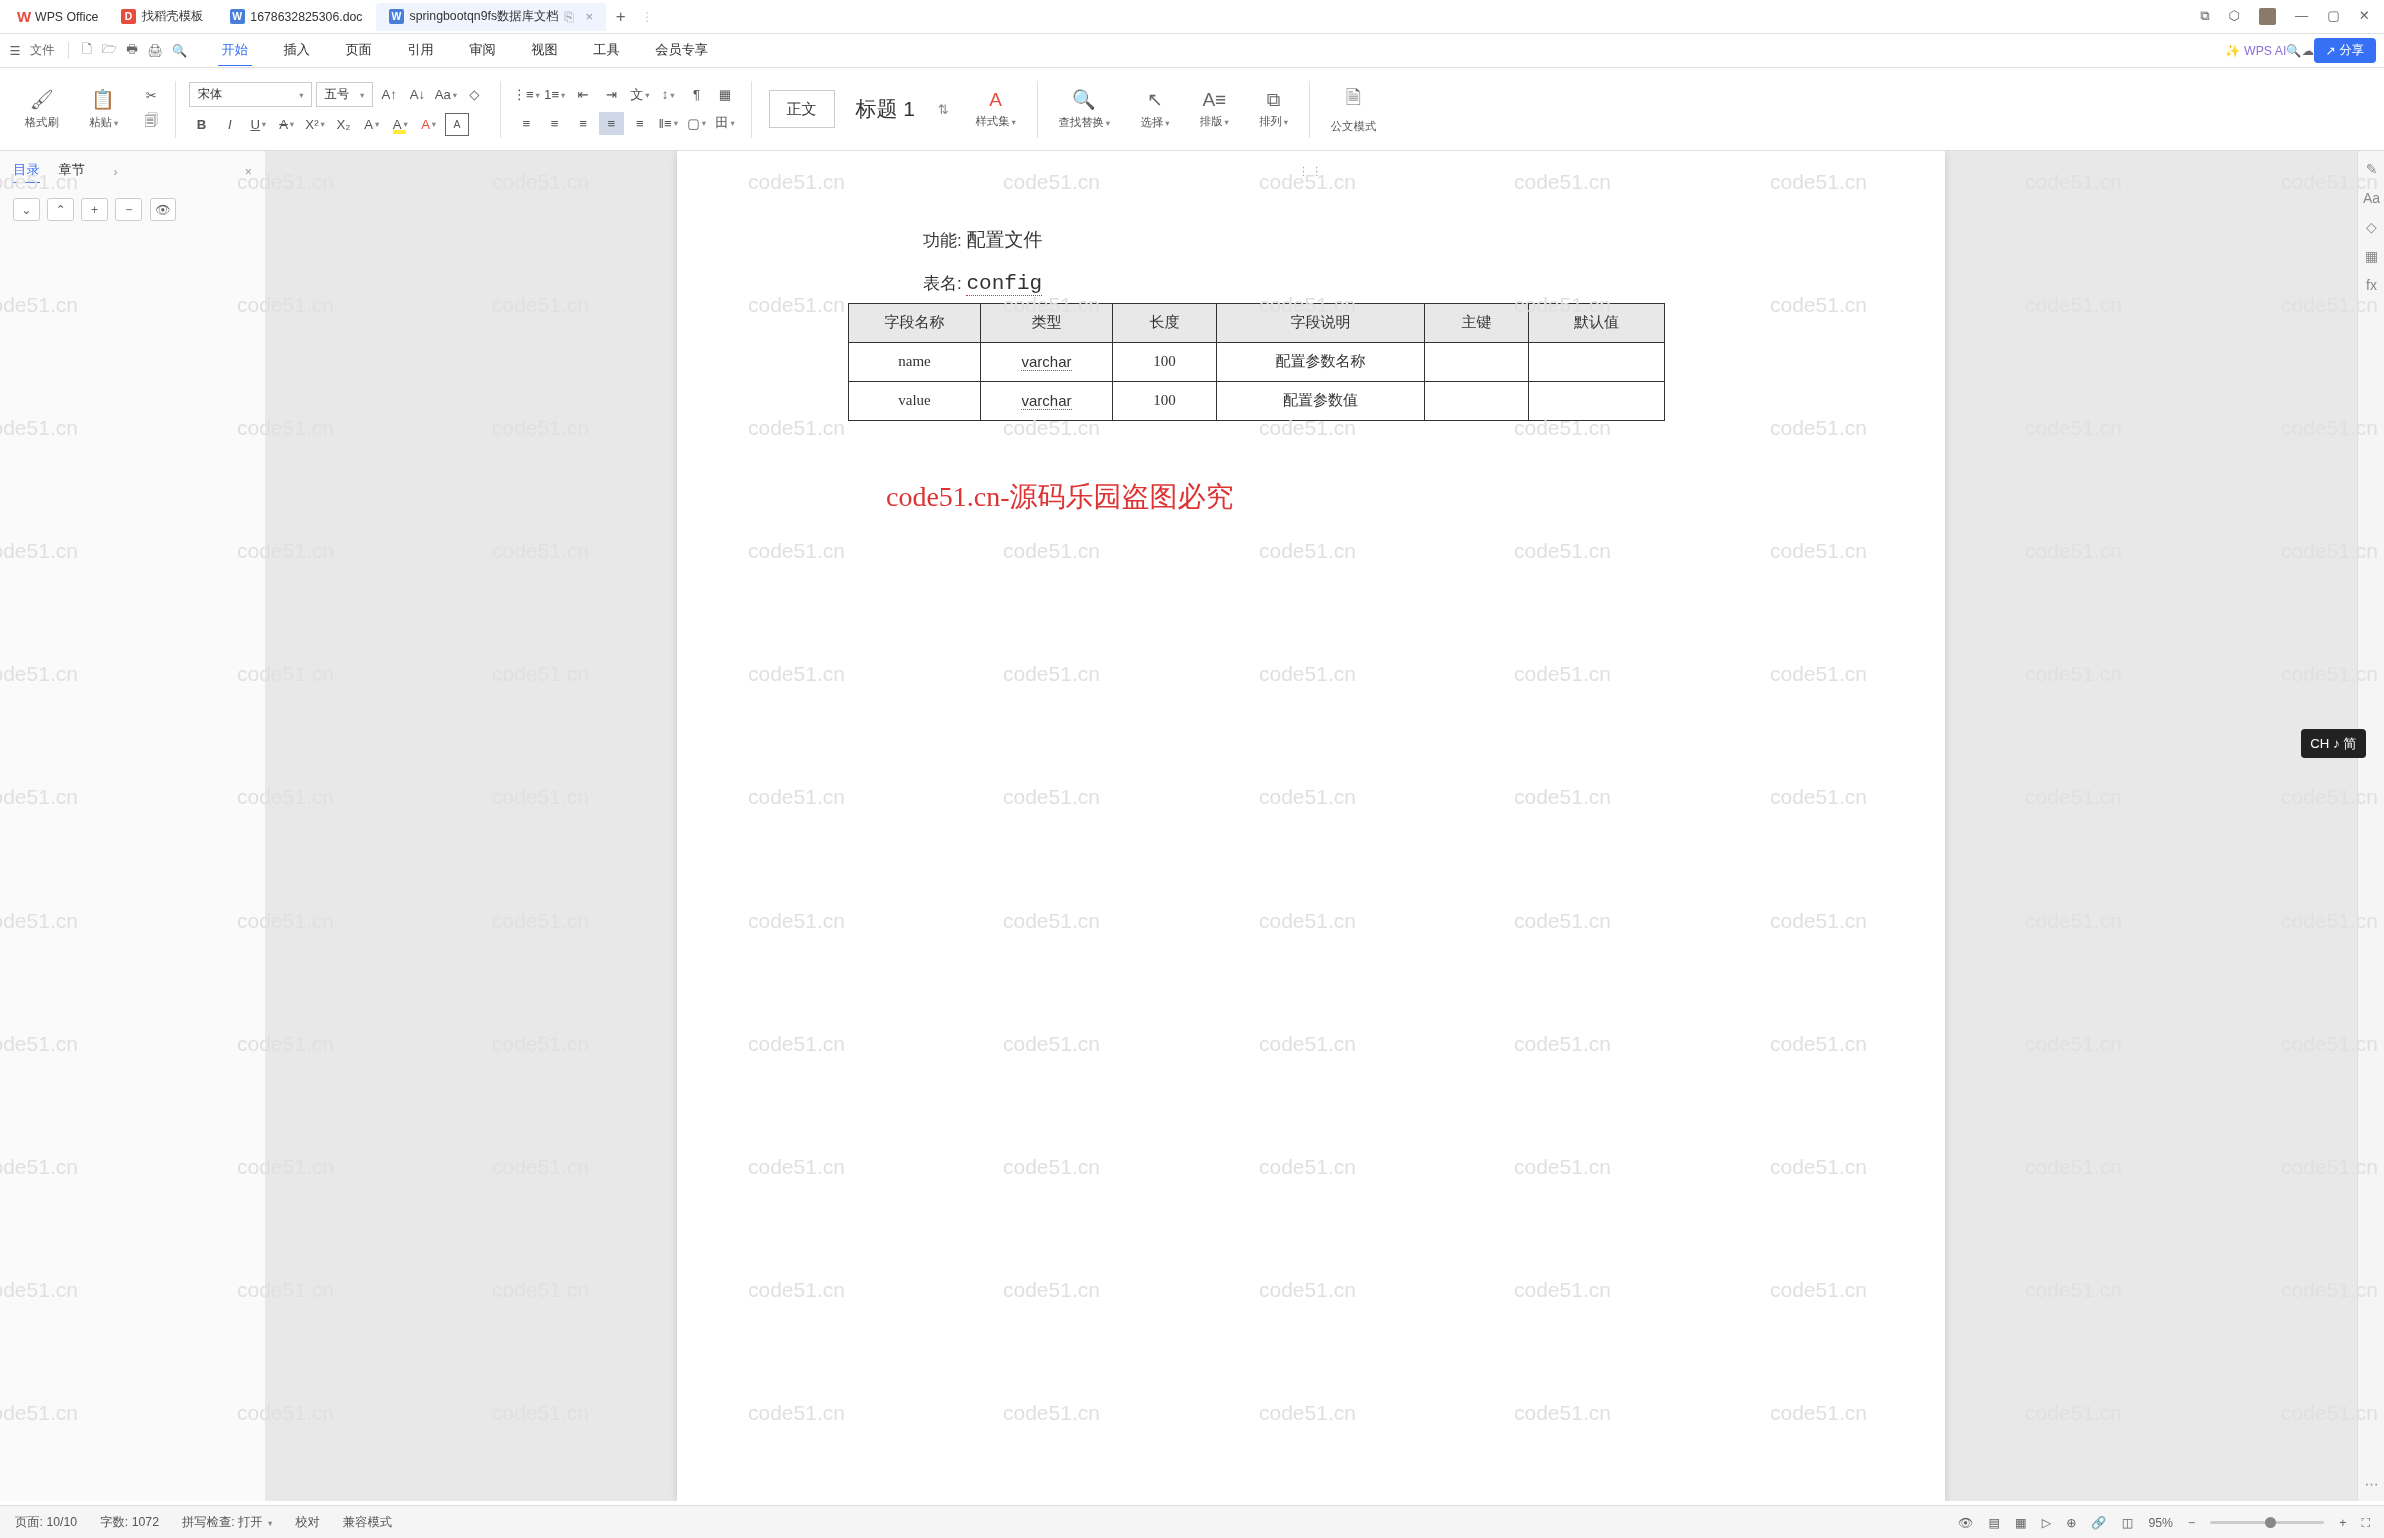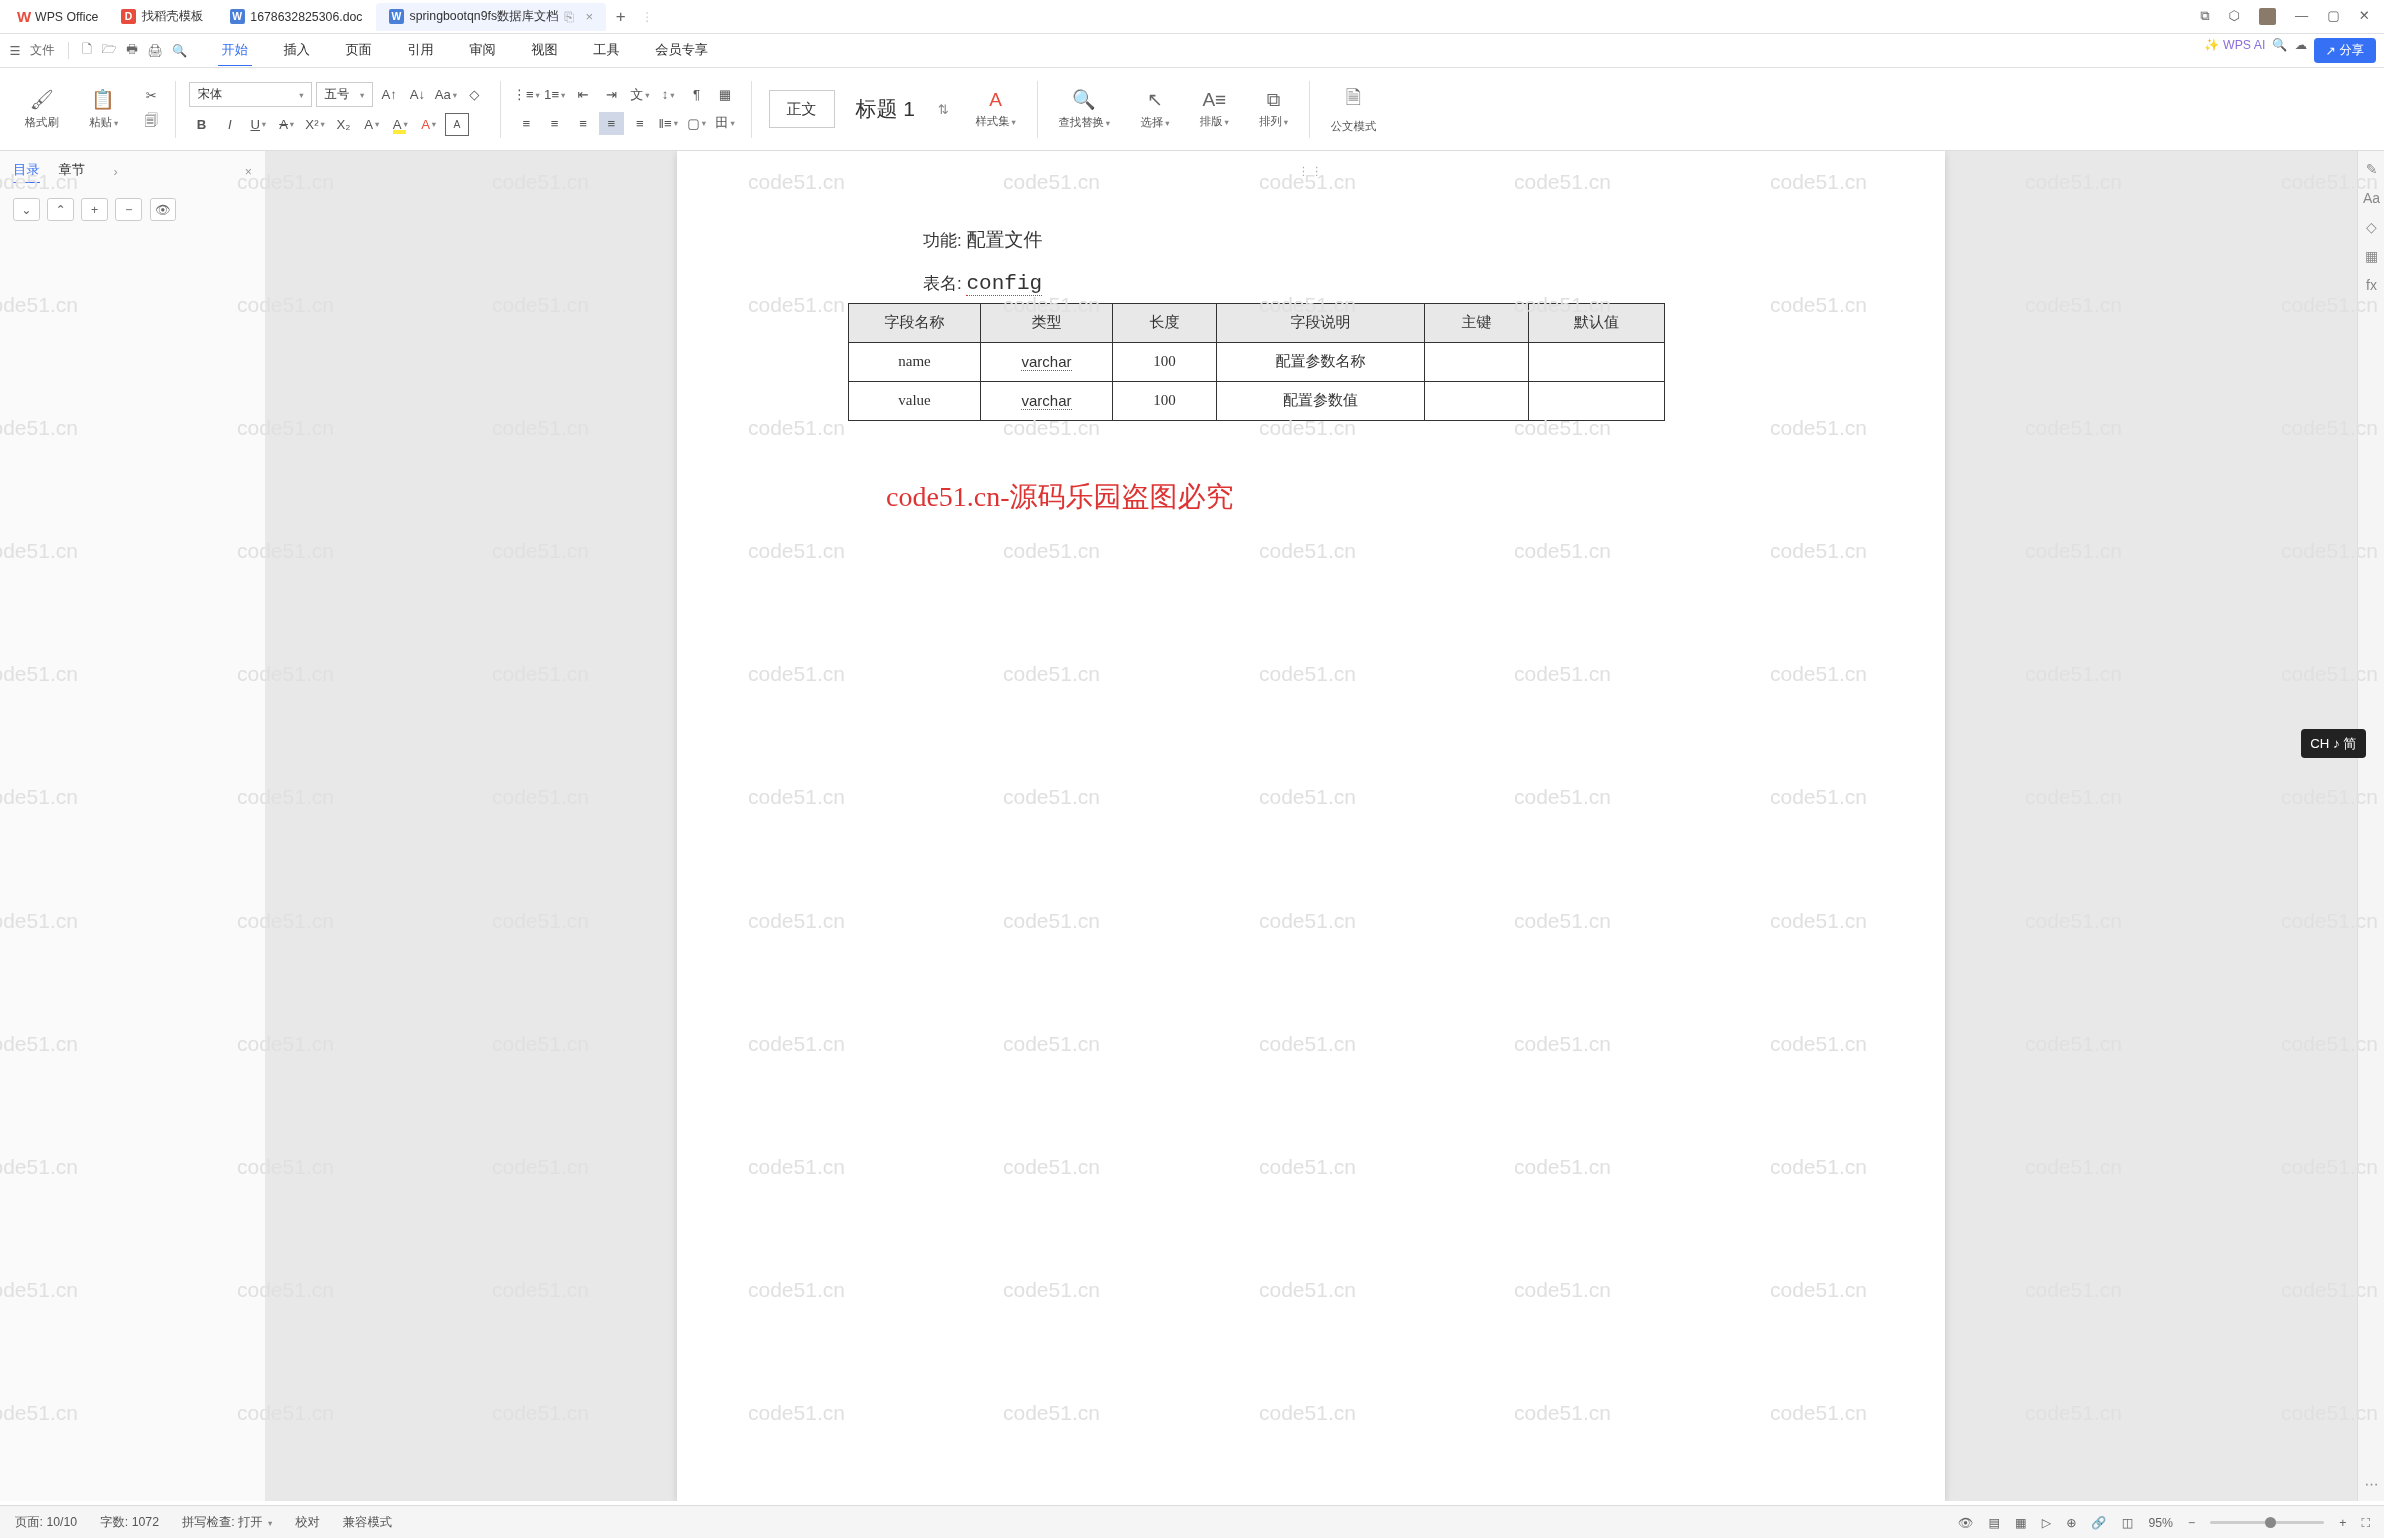--- a/index.html
+++ b/index.html
@@ -16,21 +16,21 @@
 .new-tab{color:#666;font-size:17px;padding:0 9.5px;cursor:pointer}
 .win-ctrls{margin-left:auto;display:flex;gap:19px;color:#666;padding-right:7.6px}
 .win-ctrls span{cursor:pointer;font-size:13.2px}
 .menubar{height:34px;display:flex;align-items:center;padding:0 9.5px;border-bottom:0.9px solid #e0e0e0;gap:1.9px}
 .menu-left{display:flex;align-items:center;gap:9.5px;color:#666}
 .menu-left span{cursor:pointer}
 .menu-sep{width:0.9px;height:17px;background:#ddd;margin:0 3.8px}
 .menu-tabs{display:flex;margin-left:28px;gap:28px}
 .menu-tab{padding:5.7px 3.8px;cursor:pointer;color:#333;font-size:13.2px}
 .menu-tab.active{color:#3670f5;border-bottom:1.9px solid #3670f5;font-weight:500}
-.menu-right{margin-left:auto;display:flex;gap:7px}
+.menu-right{margin-left:auto;display:flex;align-items:center;gap:0}
 .wps-ai{color:#8b6fd8;font-size:12.3px}
 .share-btn{background:#3670f5;color:#fff;padding:3.8px 11.4px;border-radius:3.8px;font-size:12.3px;display:flex;align-items:center;gap:3.8px}
 .ribbon{height:83px;display:flex;align-items:center;padding:3.8px 11.4px;border-bottom:0.9px solid #ddd;gap:3.8px}
 .rib-group{display:flex;flex-direction:column;align-items:center;justify-content:center;height:76px;padding:0 7.6px}
 .rib-sep{width:0.9px;height:57px;background:#e0e0e0;margin:0 3.8px}
 .rib-btn-lg{display:flex;flex-direction:column;align-items:center;justify-content:center;gap:3.8px;cursor:pointer;padding:3.8px 5.7px;font-size:11.4px;color:#555}
 .rib-btn-lg .ic{font-size:19px;color:#666}
 .rib-row{display:flex;align-items:center;gap:3.8px}
 .rib-col{display:flex;flex-direction:column;gap:5.7px}
 .font-sel{height:24.6px;border:0.9px solid #ccc;padding:0 7.6px;font-size:12.3px;min-width:123px;display:flex;align-items:center;justify-content:space-between;background:#fff}

